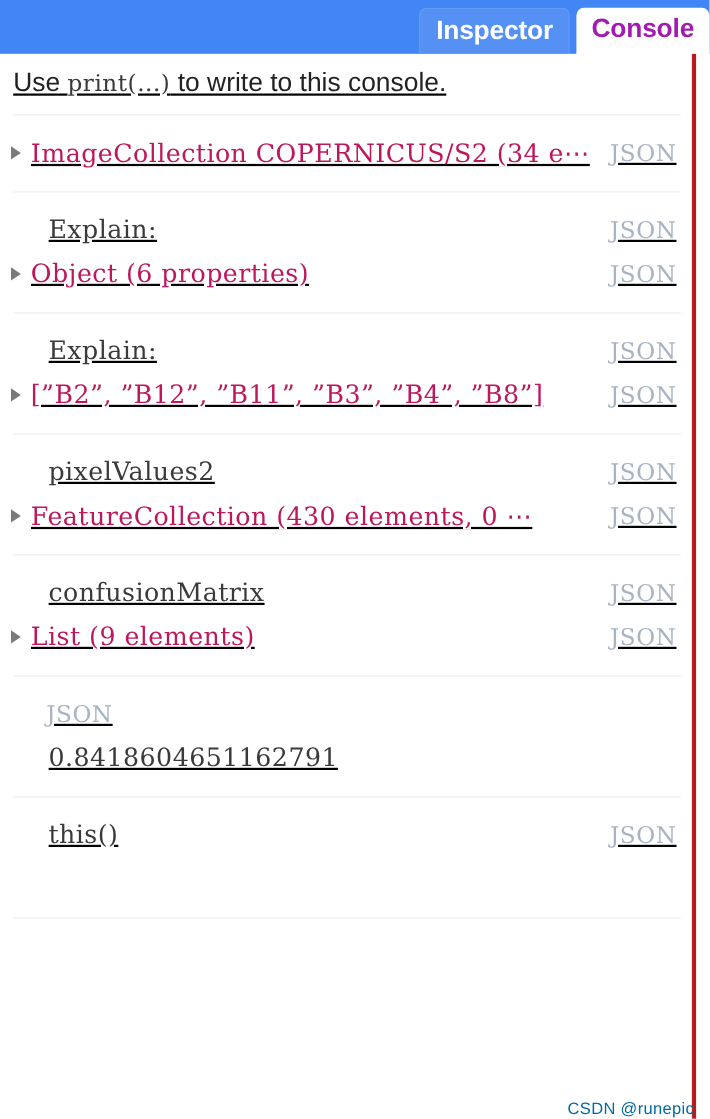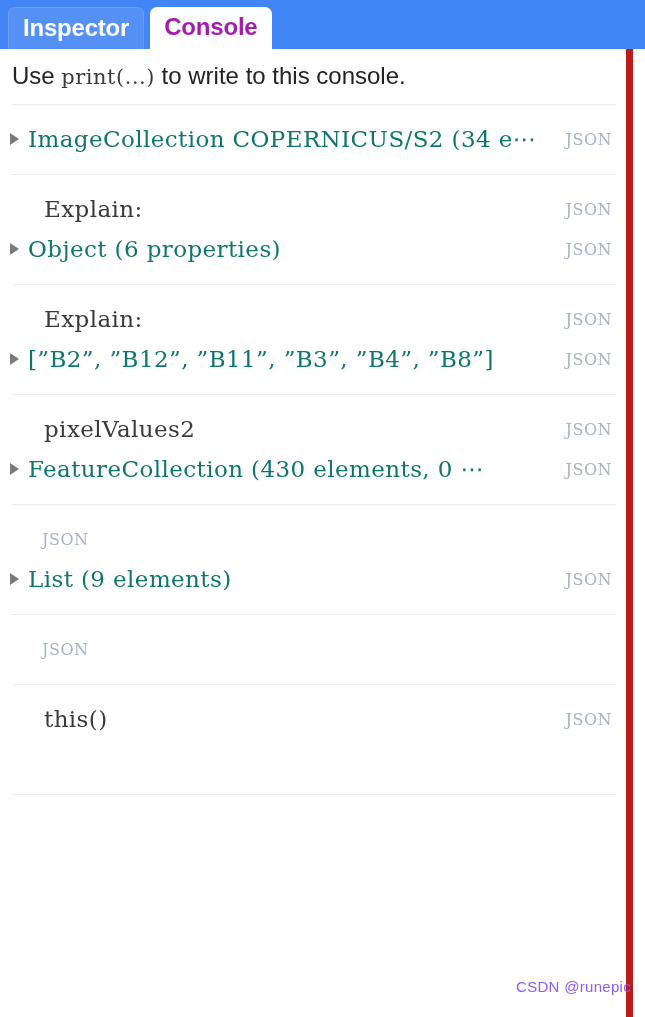--- a/index.html
+++ b/index.html
@@ -18,20 +18,21 @@
 
   
   #tabbar {
     position: relative;
     height: 49px;
     background: #4285f4;
     padding: 5px 0 0 8px;
     display: flex;
     align-items: flex-end;
     gap: 6px;
+    justify-content: flex-end;
   }
   .tab {
     font-family: "Liberation Sans", sans-serif;
     font-size: 24px;
     font-weight: bold;
     line-height: 1;
     padding: 8px 14px 9px 14px;
     border-radius: 7px 7px 0 0;
     cursor: pointer;
     white-space: nowrap;
@@ -48,23 +49,24 @@
     color: #a21caf;
     border: none;
     padding-bottom: 10px;
   }
 
   
   #console-body {
     position: relative;
     height: 968px;
     background: #ffffff;
-    border-right: 7px solid #b91c1c;
+    border-right: 4px solid #b91c1c;
     width: 633px;
     overflow: hidden;
+    text-decoration: underline;
   }
   #console-right-gutter {
     position: absolute;
     top: 49px;
     left: 633px;
     width: 12px;
     height: 968px;
     background: #ffffff;
   }
 
@@ -111,51 +113,51 @@
     border-top: 6px solid transparent;
     border-bottom: 6px solid transparent;
     cursor: pointer;
   }
   .arrow-spacer { width: 9px; height: 12px; }
 
   .text {
     flex: 1 1 auto;
     font-family: "DejaVu Serif", serif;
     font-size: 23px;
-    color: #0f766e;
+    color: #be185d;
     white-space: nowrap;
     overflow: hidden;
     letter-spacing: 0.4px;
   }
   .text.label {
     color: #3a3a3a;
     margin-left: 16px;
   }
   .json-link {
     flex: 0 0 auto;
     font-family: "DejaVu Serif", serif;
-    font-size: 16px;
+    font-size: 21px;
     color: #a8b4c4;
     margin-left: 14px;
     cursor: pointer;
     letter-spacing: 0.5px;
   }
   .json-spacer {
     flex: 0 0 auto;
     width: 52px;
     margin-left: 14px;
   }
 
   #watermark {
     position: absolute;
     right: 14px;
-    bottom: 22px;
+    bottom: 0;
     font-family: "Liberation Sans", sans-serif;
     font-size: 15px;
-    color: #8b5cf6;
+    color: #0369a1;
     letter-spacing: 0.3px;
   }
 </style>
 </head>
 <body>
 
 <div id="tabbar">
     <div class="tab inactive">Inspector</div>
     <div class="tab active">Console</div>
   </div>
@@ -225,37 +227,45 @@
           <div class="text">FeatureCollection (430 elements, 0 ⋯</div>
           <div class="json-link">JSON</div>
         </div>
       </div>
       <div class="divider"></div>
       <div class="entry">
         <div class="line">
           <div class="arrow-slot">
             <div class="arrow-spacer"></div>
           </div>
+          <div class="text label">confusionMatrix</div>
           <div class="json-link">JSON</div>
         </div>
         <div class="line">
           <div class="arrow-slot">
             <div class="arrow"></div>
           </div>
           <div class="text">List (9 elements)</div>
           <div class="json-link">JSON</div>
         </div>
       </div>
       <div class="divider"></div>
       <div class="entry">
         <div class="line">
           <div class="arrow-slot">
             <div class="arrow-spacer"></div>
           </div>
           <div class="json-link">JSON</div>
+        </div>
+        <div class="line">
+          <div class="arrow-slot">
+            <div class="arrow-spacer"></div>
+          </div>
+          <div class="text label">0.8418604651162791</div>
+          <div class="json-spacer"></div>
         </div>
       </div>
       <div class="divider"></div>
       <div class="entry">
         <div class="line">
           <div class="arrow-slot">
             <div class="arrow-spacer"></div>
           </div>
           <div class="text label">this()</div>
           <div class="json-link">JSON</div>

